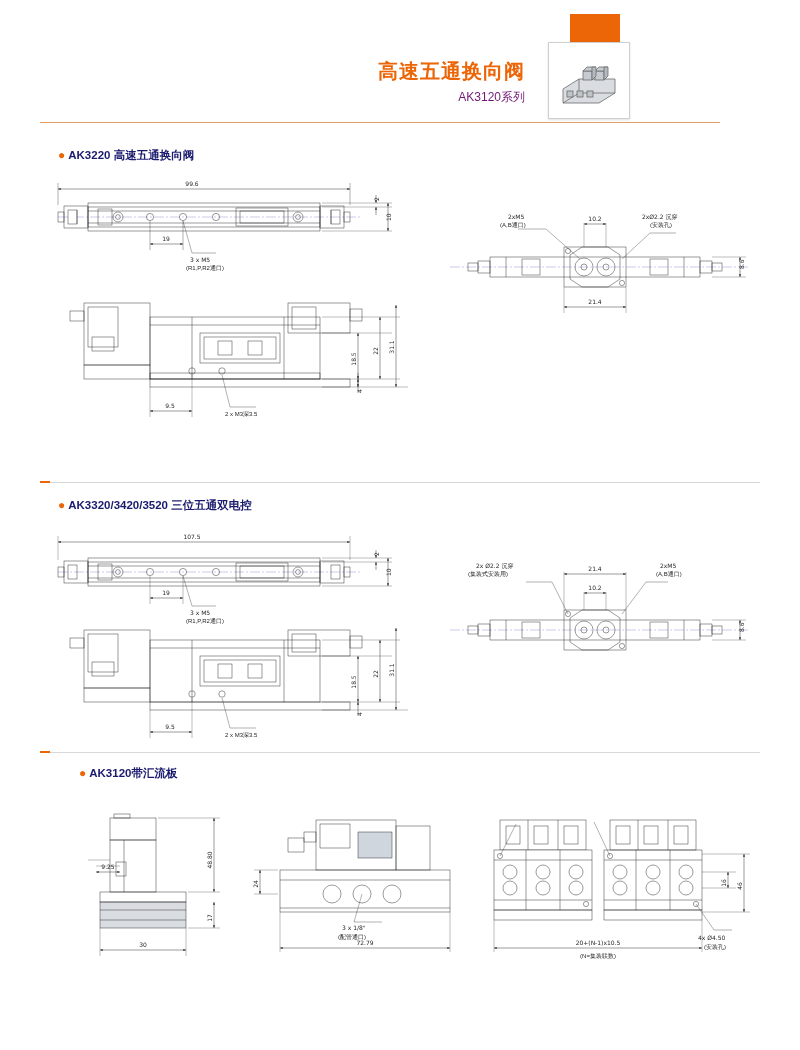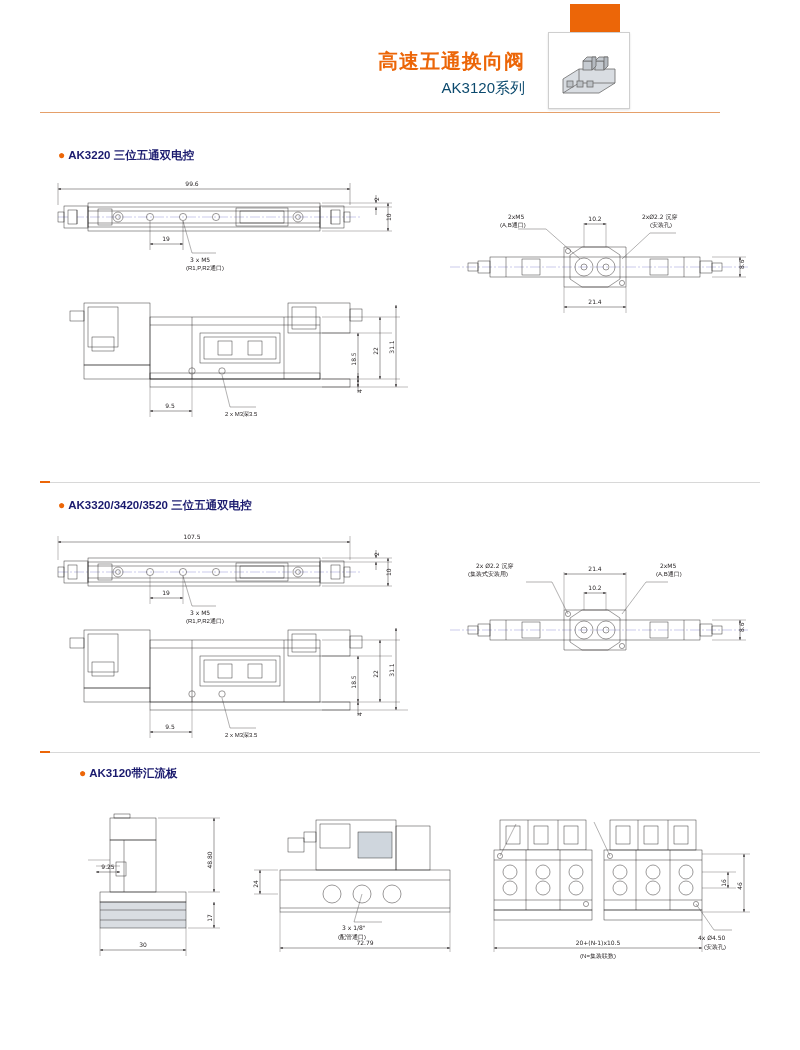--- a/index.html
+++ b/index.html
@@ -7,32 +7,32 @@
     width:800px;height:1050px;
     background:#ffffff;
     font-family:"Liberation Sans", sans-serif;
     color:#231f20;
     position:relative;
     overflow:hidden;
   }
   .page{position:absolute;inset:0;}
 
   
-  .header{position:absolute;left:0;top:4px;width:660px;height:118px;}
+  .header{position:absolute;left:0;top:14px;width:660px;height:118px;}
   .hdr-orange-bar{
     position:absolute;right:40px;top:0;width:50px;height:30px;background:#ec6608;
   }
   .hdr-title{
     position:absolute;right:135px;top:44px;
     font-size:20px;font-weight:bold;color:#ec6608;
     letter-spacing:1px;white-space:nowrap;
   }
   .hdr-sub{
     position:absolute;right:135px;top:75px;
-    font-size:15px;color:#0c4a6e;white-space:nowrap;
+    font-size:12px;color:#701a75;white-space:nowrap;
   }
   .hdr-rule{
     position:absolute;left:40px;top:108px;width:680px;height:1px;background:#e5a06a;
   }
   .hdr-thumb{
     position:absolute;right:30px;top:28px;width:80px;height:75px;
     background:#ffffff;border:1px solid #cfcfcf;
     box-shadow:0 1px 2px rgba(0,0,0,.12);
     overflow:hidden;
   }
@@ -76,21 +76,21 @@
           <path d="M43 24 L47 24 L47 33 L43 37 Z" fill="#b5bac0"></path>
           <rect x="18" y="48" width="6" height="6" fill="#c0c5ca"></rect>
           <rect x="28" y="48" width="6" height="6" fill="#c0c5ca"></rect>
           <rect x="38" y="48" width="6" height="6" fill="#c0c5ca"></rect>
         </g>
       </svg>
     </div>
   </div>
 
   <div class="sect-title" style="left:58px;top:148px;">
-    <span class="bullet">●</span><span>AK3220 三位五通双电控</span>
+    <span class="bullet">●</span><span>AK3220 高速五通换向阀</span>
   </div>
 
   <div class="dwg" style="left:40px;top:165px;">
     <svg width="720" height="310" viewBox="0 0 720 310">
       <defs>
         <marker id="ar" markerWidth="7" markerHeight="7" refX="6" refY="2.2" orient="auto">
           <path d="M0,0 L6,2.2 L0,4.4 z" fill="#231f20"></path>
         </marker>
         <marker id="arS" markerWidth="7" markerHeight="7" refX="0" refY="2.2" orient="auto">
           <path d="M6,0 L0,2.2 L6,4.4 z" fill="#231f20"></path>

